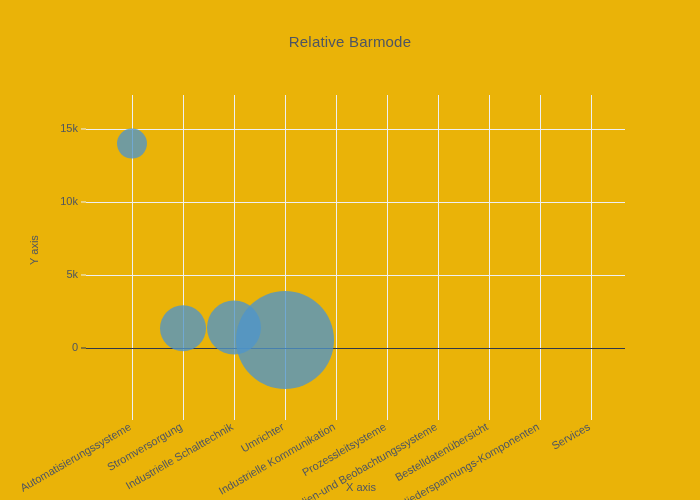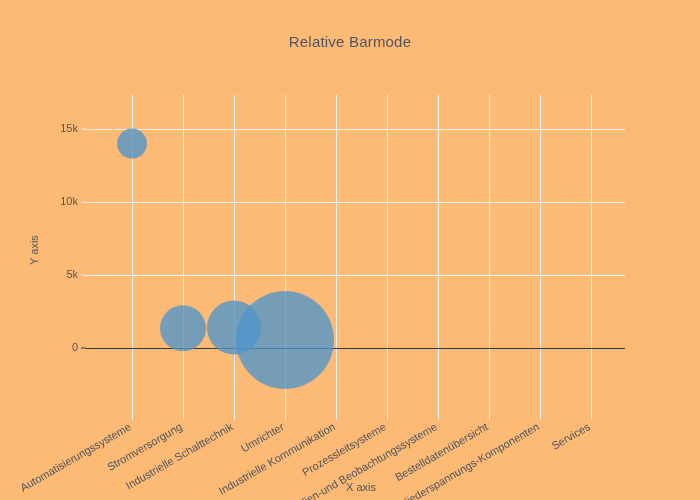--- a/index.html
+++ b/index.html
@@ -13,21 +13,21 @@
     height: 500px;
     font-family: "Liberation Sans", sans-serif;
     overflow: hidden;
     position: relative;
   }
   #chart-root {
     position: absolute;
     left: 0; top: 0;
     width: 700px;
     height: 500px;
-    background: #fdba74;
+    background: #eab308;
   }
   .chart-title {
     position: absolute;
     left: 0;
     top: 33px;
     width: 700px;
     text-align: center;
     font-size: 15px;
     color: #4e5562;
     letter-spacing: 0.2px;

